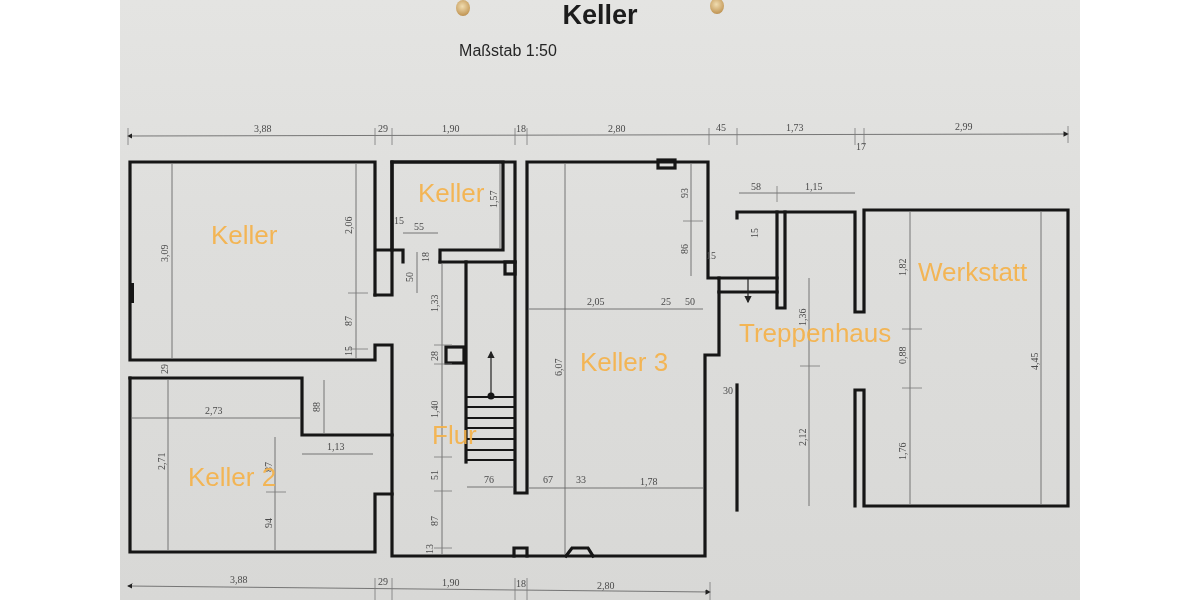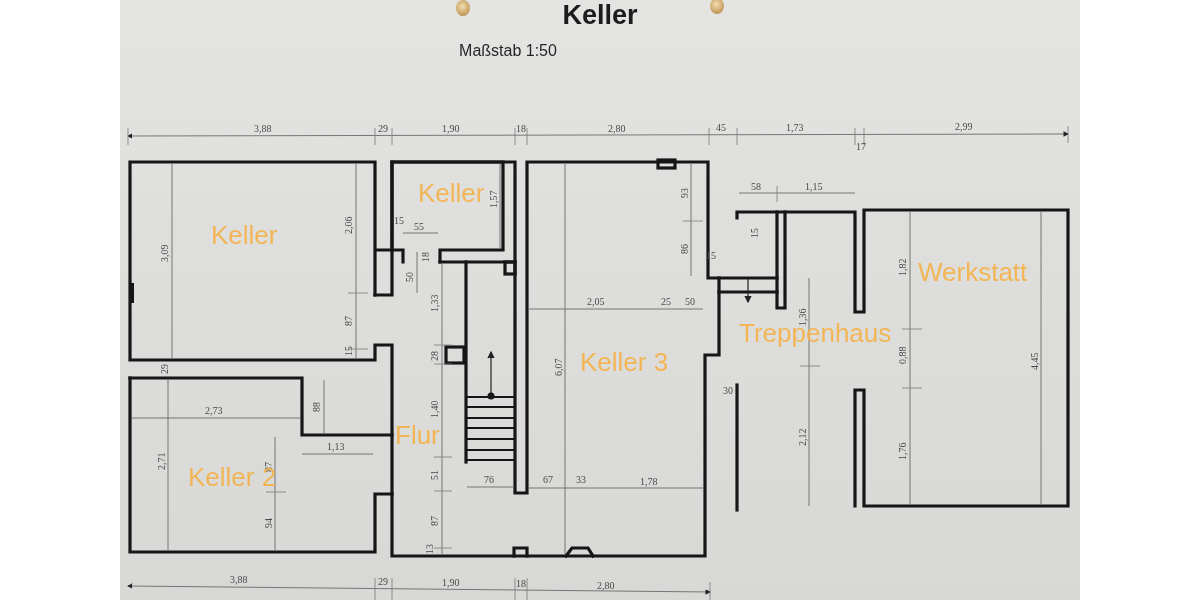--- a/index.html
+++ b/index.html
@@ -199,16 +199,16 @@
     <text class="dim" x="378" y="585">29</text>
     <text class="dim" x="442" y="586">1,90</text>
     <text class="dim" x="516" y="587">18</text>
     <text class="dim" x="597" y="589">2,80</text>
   </g>
 </svg>
 
 <div class="room-label" style="left:211px;top:220px;">Keller</div>
 <div class="room-label" style="left:418px;top:178px;">Keller</div>
 <div class="room-label" style="left:188px;top:462px;">Keller 2</div>
-<div class="room-label" style="left:395px;top:420px;">Flur</div>
+<div class="room-label" style="left:432px;top:420px;">Flur</div>
 <div class="room-label" style="left:580px;top:347px;text-align:right;">Keller 3</div>
 <div class="room-label" style="left:739px;top:318px;">Treppenhaus</div>
 <div class="room-label" style="left:918px;top:257px;">Werkstatt</div>
 
 </body></html>

